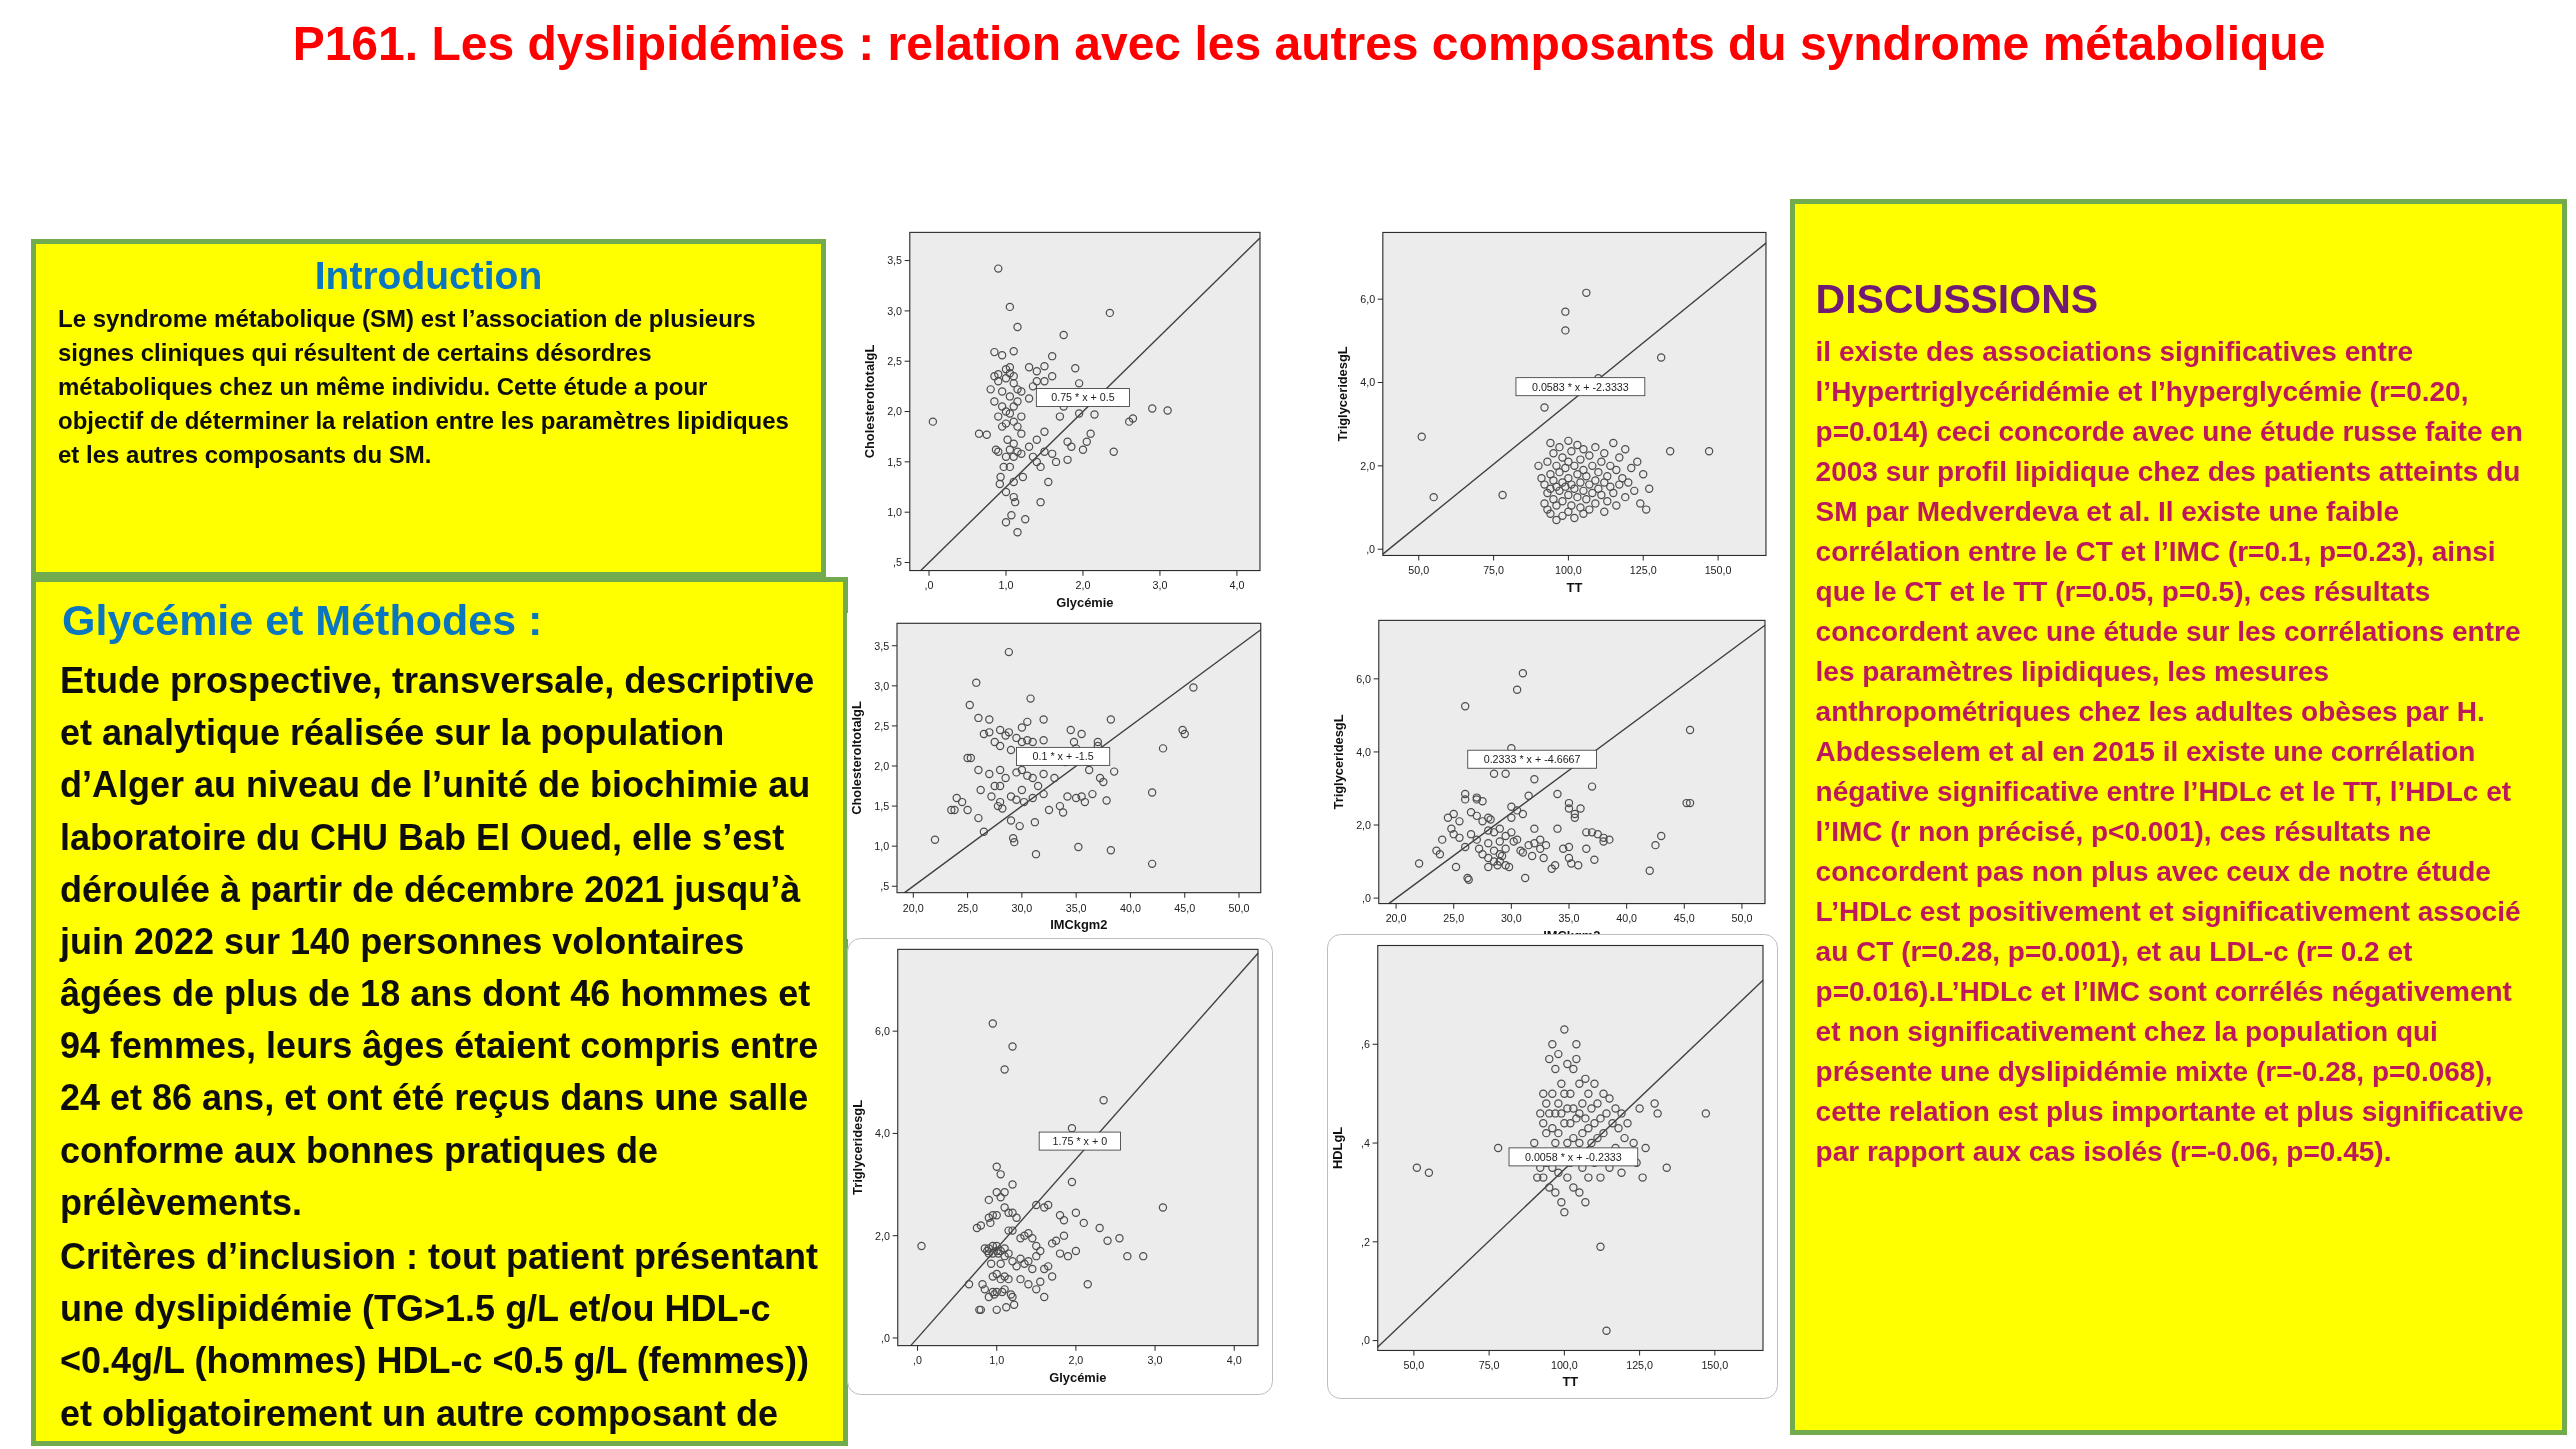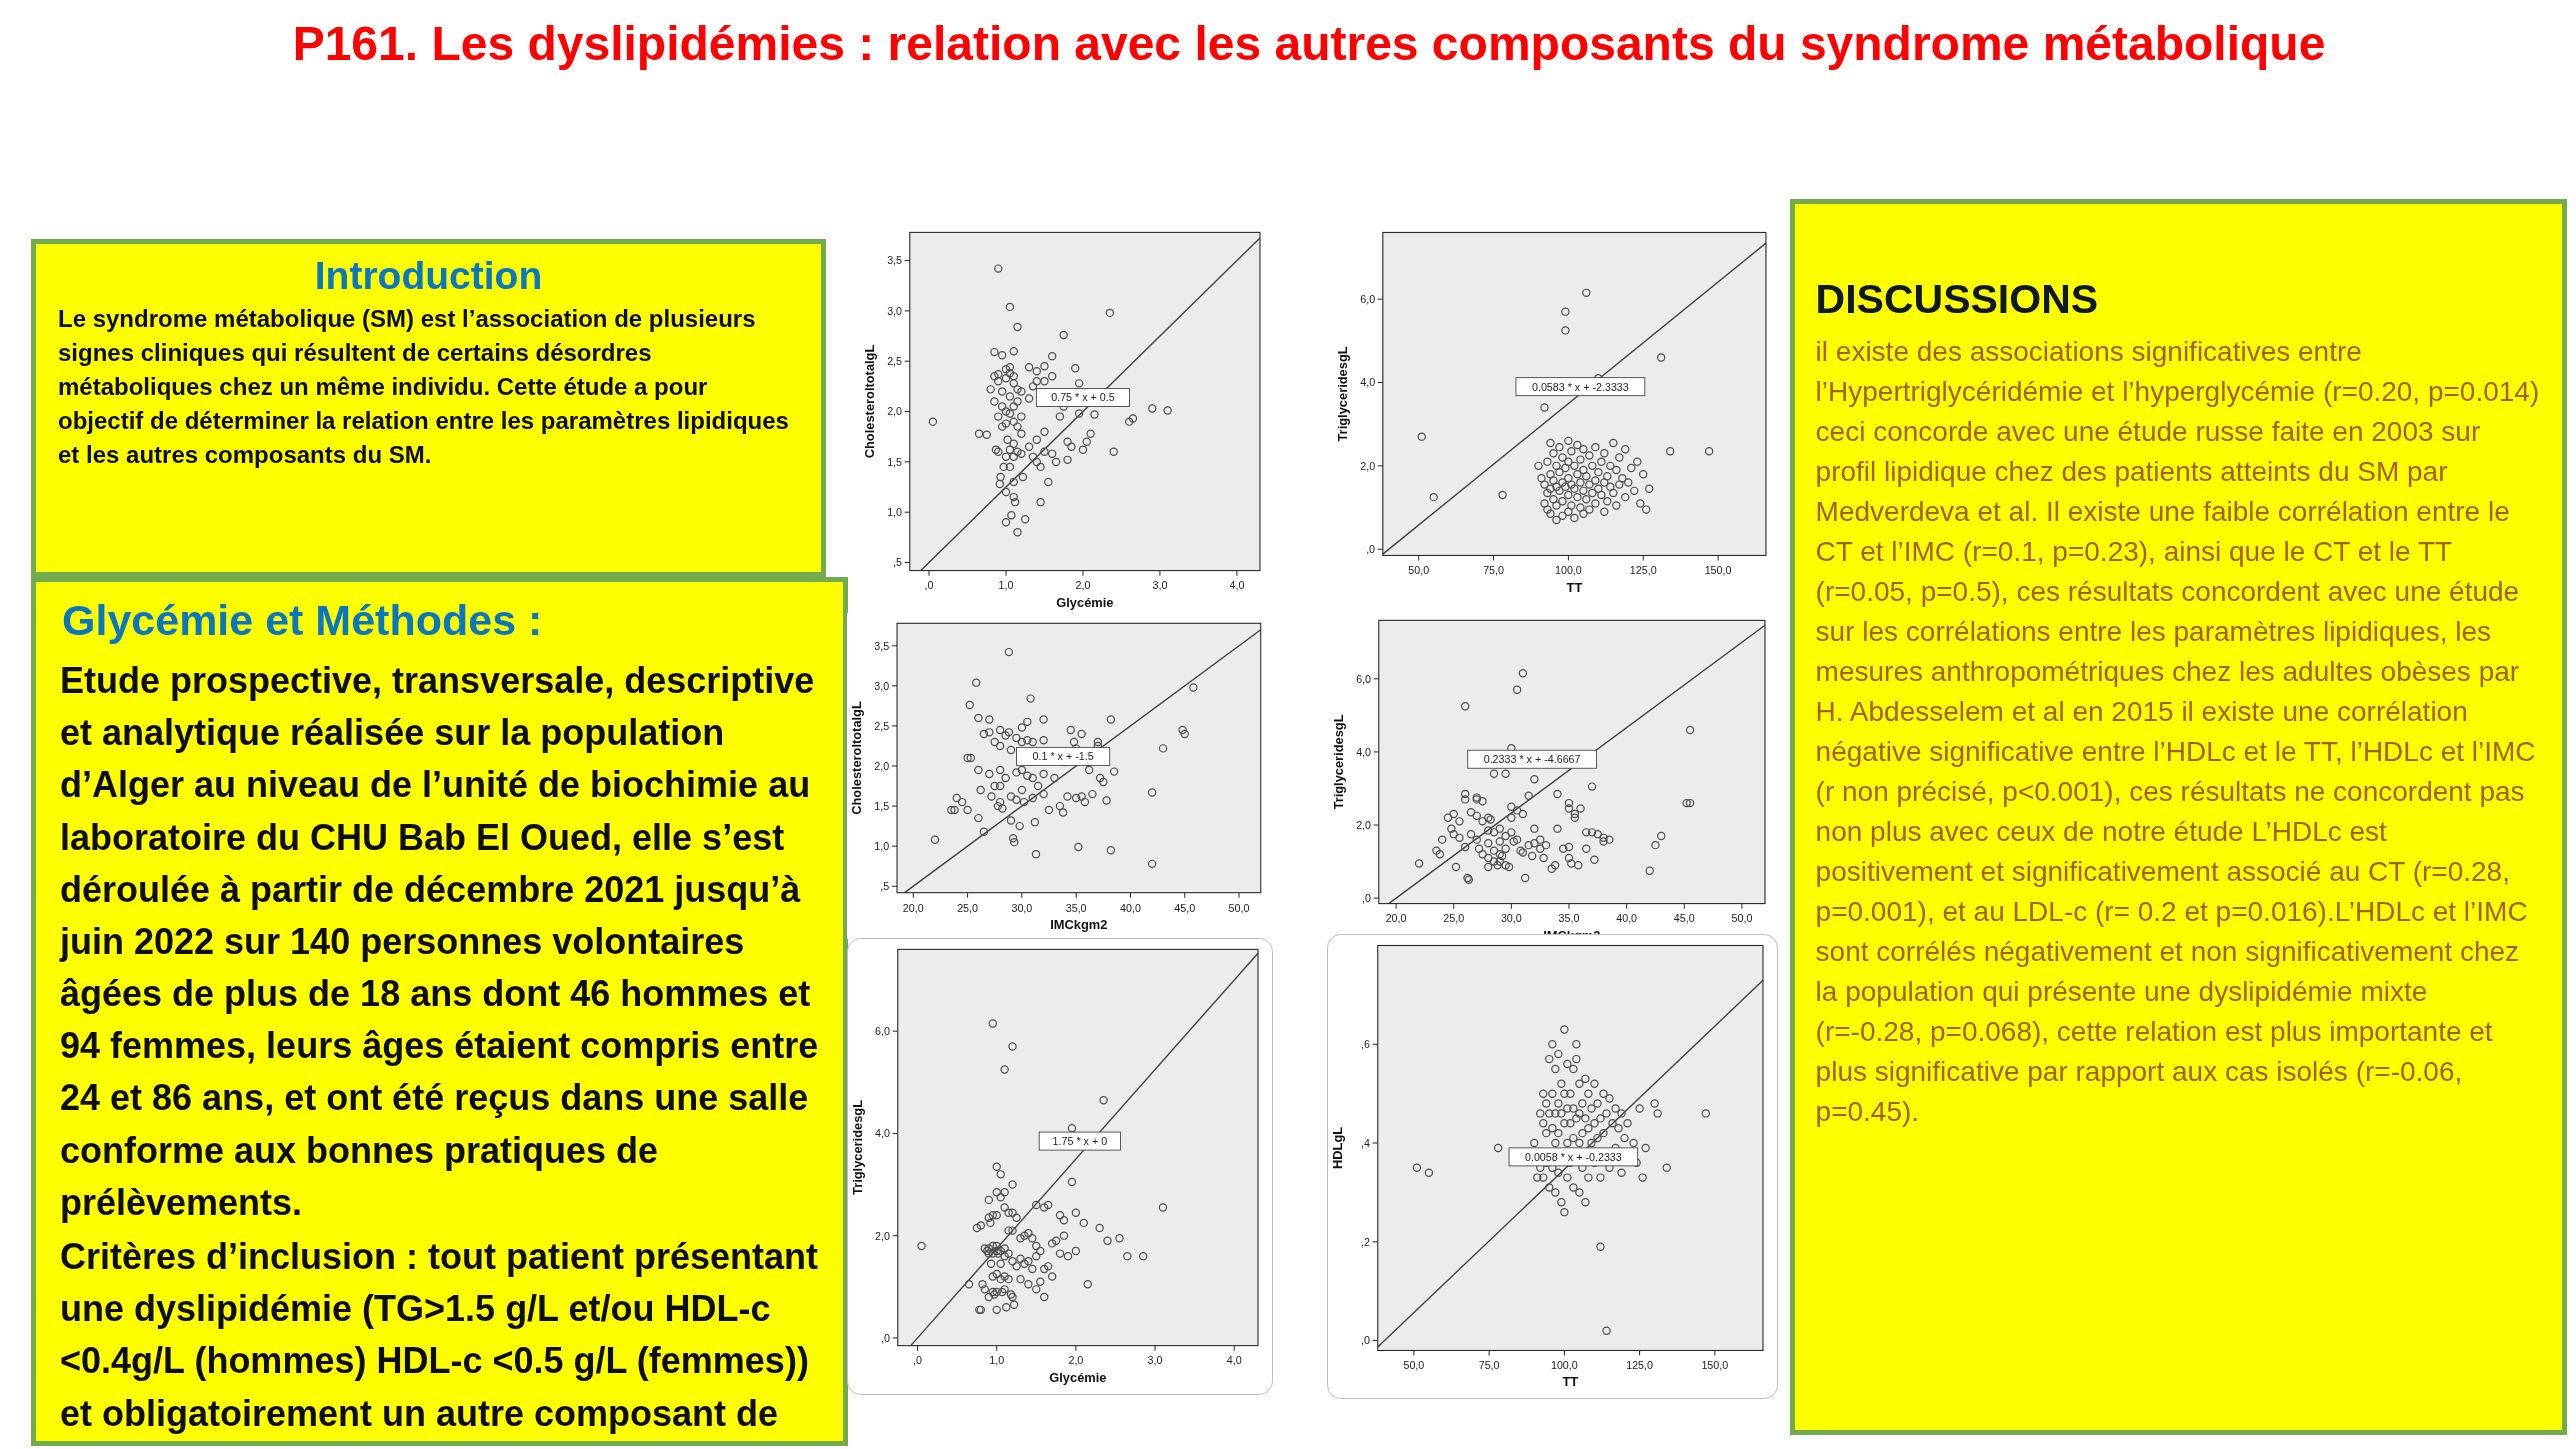--- a/index.html
+++ b/index.html
@@ -9,22 +9,22 @@
   #poster-title{top:15.5px;font-size:48px;color:#ff0000;letter-spacing:0px;margin-left:21px;}
   #poster-authors{top:79px;font-size:46px;color:#0b76c0;}
   .ybox{position:absolute;background:#ffff00;border:5.2px solid #71ab4d;box-sizing:border-box;overflow:hidden;}
   #intro-box{left:31px;top:239px;width:795px;height:338px;}
   #intro-box h2{margin:10.3px 0 3.4px 0;text-align:center;color:#0b76c0;font-size:39px;font-weight:bold;}
   #intro-box p{margin:1.7px 22px;font-size:24px;line-height:1.42;font-weight:bold;color:#0d0d0d;}
   #methods-box{left:31px;top:577px;width:817px;height:869px;}
   #methods-box h2{margin:13.7px 0 10.3px 26px;color:#0b76c0;font-size:43px;font-weight:bold;}
   #methods-box p{margin:2px 24px;font-size:36px;line-height:1.45;font-weight:bold;color:#0d0d0d;}
   #discussions-box{left:1790px;top:199px;width:777px;height:1236px;}
-  #discussions-box h2{margin:72px 0 8.6px 20.6px;color:#0f172a;font-size:41px;font-weight:bold;}
-  #discussions-box p{margin:3.4px 20.6px;font-size:28px;line-height:1.43;font-weight:normal;color:#a16207;}
+  #discussions-box h2{margin:72px 0 8.6px 20.6px;color:#701a75;font-size:41px;font-weight:bold;}
+  #discussions-box p{margin:3.4px 20.6px;font-size:28px;line-height:1.43;font-weight:bold;color:#be185d;}
   .chart{position:absolute;background:#ffffff;}
   .chart.framed{border:1.7px solid #bdbdbd;border-radius:13.7px;box-sizing:border-box;}
   #chart-0{left:860px;top:222px;width:412px;height:395px;}
   #chart-1{left:1333px;top:222px;width:445px;height:380px;}
   #chart-2{left:847px;top:613px;width:426px;height:326px;}
   #chart-3{left:1329px;top:610px;width:448px;height:340px;}
   #chart-4{left:847px;top:938px;width:426px;height:457px;}
   #chart-5{left:1327px;top:934px;width:451px;height:465px;}
   svg text{font-family:"Liberation Sans",sans-serif;}
 </style>

